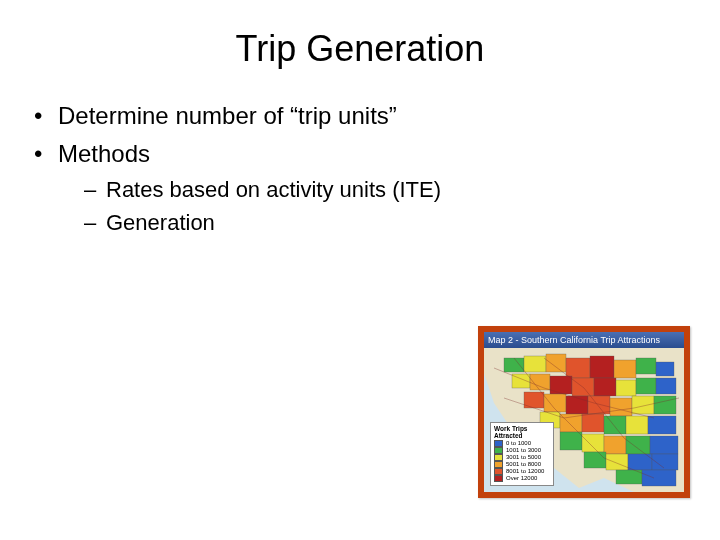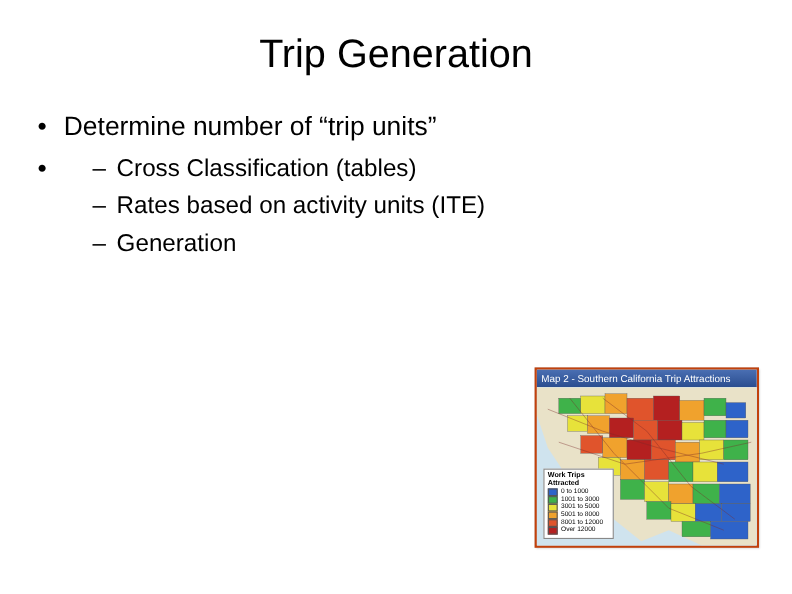--- a/index.html
+++ b/index.html
@@ -65,21 +65,21 @@
     top: 0;
   }
 
   
   .map-figure {
     position: absolute;
     right: 30px;
     bottom: 42px;
     width: 200px;
     height: 160px;
-    border: 2px solid #c2410c;
+    border: 6px solid #c2410c;
     box-shadow: 1px 1px 2px rgba(0,0,0,0.25);
     background: #cfe3ee;
     overflow: hidden;
   }
   .map-titlebar {
     height: 16px;
     background: linear-gradient(#4a6fb3, #2a4d8f);
     color: #ffffff;
     font-size: 9px;
     line-height: 16px;
@@ -133,24 +133,22 @@
 <div class="slide">
 
   <div class="title">Trip Generation</div>
 
   <div class="content">
     <ul class="level1">
       <li>
         <span>Determine number of “trip units”</span>
       </li>
       <li>
+        <span>Methods</span>
         <ul class="level2">
-          <li>
-            <span>Cross Classification (tables)</span>
-          </li>
           <li>
             <span>Rates based on activity units (ITE)</span>
           </li>
           <li>
             <span>Generation</span>
           </li>
         </ul>
       </li>
     </ul>
   </div>

